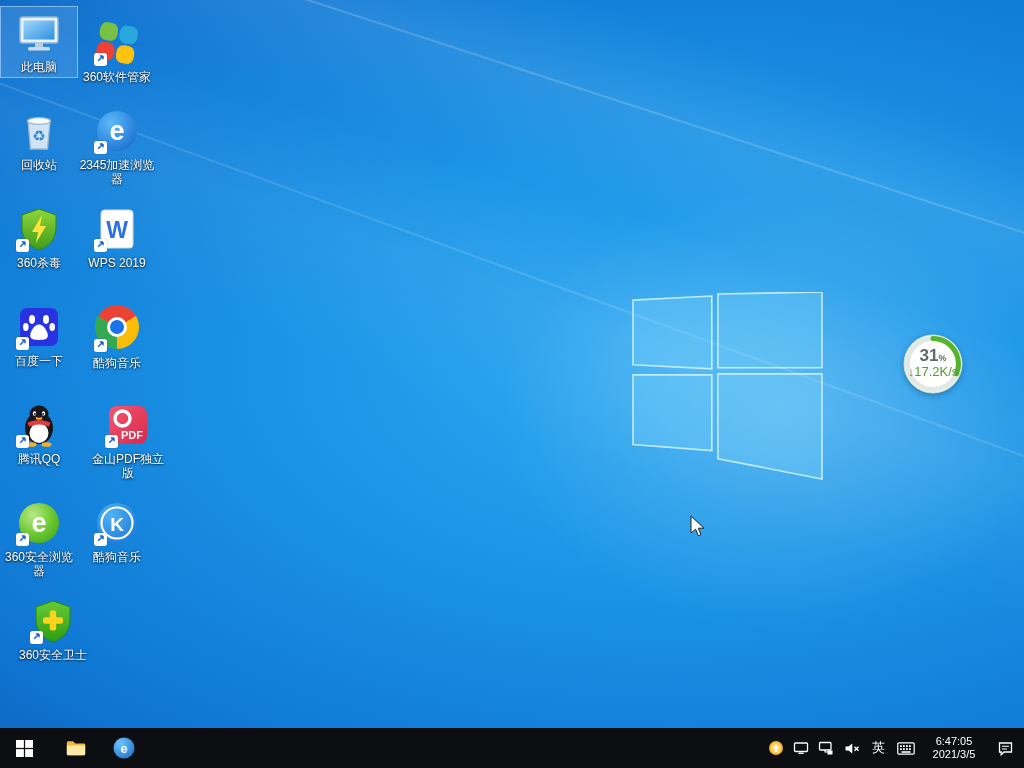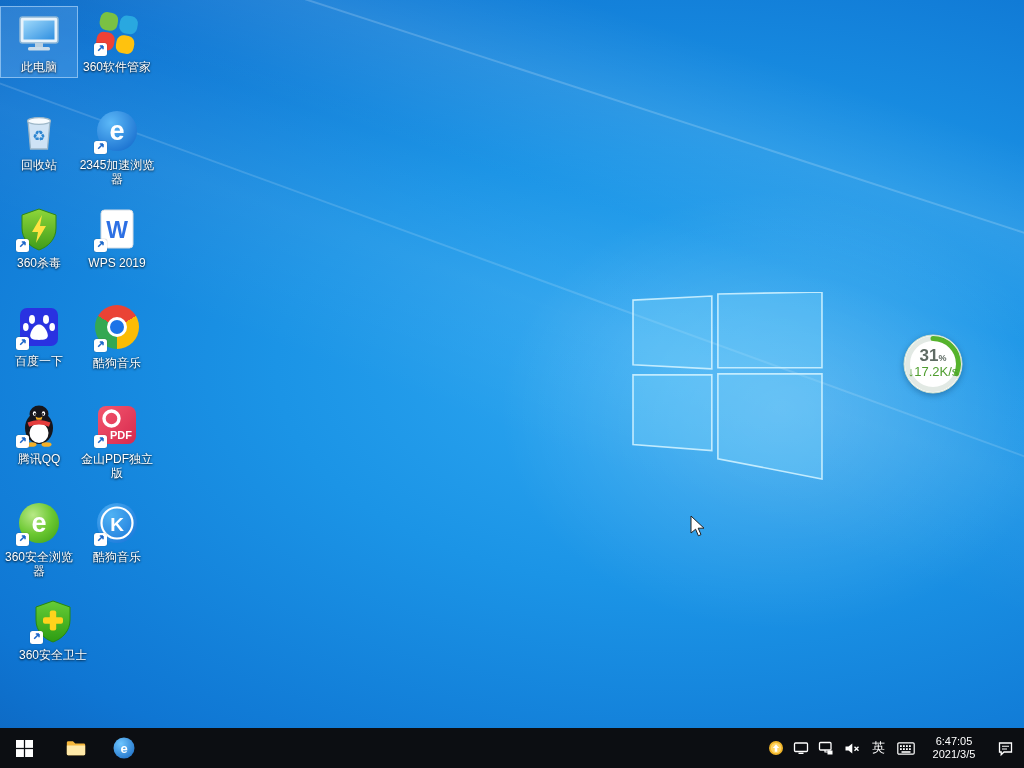--- a/index.html
+++ b/index.html
@@ -94,21 +94,21 @@
         </defs>
       <rect x="5" y="8" width="38" height="26" rx="2.5" fill="#e8f3fb" stroke="#8fb8d8" stroke-width="1.5"></rect>
       <rect x="8.5" y="11.5" width="31" height="19" fill="url(#pcscr)"></rect>
       <path d="M20 34 h8 v4 h-8 z" fill="#b9cfe0"></path>
       <rect x="13" y="38" width="22" height="3.5" rx="1.5" fill="#cadcea"></rect>
     </svg>
   </div>
   <div class="lbl">此电脑</div>
 </div>
 
-<div class="dicon" style="left:79px;top:7px">
+<div class="dicon" style="left:79px;top:17px">
   <div class="art">
     <svg viewBox="0 0 48 48" width="48" height="48">
       <g transform="rotate(10 24 24)">
         <rect x="5" y="5" width="18" height="18" rx="7" fill="#7ac143"></rect>
         <rect x="25" y="5" width="18" height="18" rx="7" fill="#29a8e0"></rect>
         <rect x="5" y="25" width="18" height="18" rx="7" fill="#ef4136"></rect>
         <rect x="25" y="25" width="18" height="18" rx="7" fill="#ffc20e"></rect>
       </g>
     </svg>
     <span class="sc">
@@ -242,21 +242,21 @@
     </svg>
     <span class="sc">
         <svg width="10" height="10" viewBox="0 0 10 10">
           <path d="M2.2 7.8 L7 3 M7 3 H3.8 M7 3 V6.2" stroke="#1a66c9" stroke-width="1.5" fill="none"></path>
         </svg>
       </span>
   </div>
   <div class="lbl">腾讯QQ</div>
 </div>
 
-<div class="dicon" style="left:79px;top:399px">
+<div class="dicon" style="left:90px;top:399px">
   <div class="art">
     <svg viewBox="0 0 48 48" width="48" height="48">
       <defs>
           <linearGradient id="gpdf" x1="0" y1="0" x2="1" y2="1">
         <stop offset="0" stop-color="#f4566e"></stop>
             <stop offset="1" stop-color="#d62a4e"></stop>
           </linearGradient>
         </defs>
       <rect x="5" y="5" width="38" height="38" rx="8" fill="url(#gpdf)"></rect>
       <circle cx="18.5" cy="17.5" r="7.5" fill="none" stroke="#fff" stroke-width="3.4"></circle>

